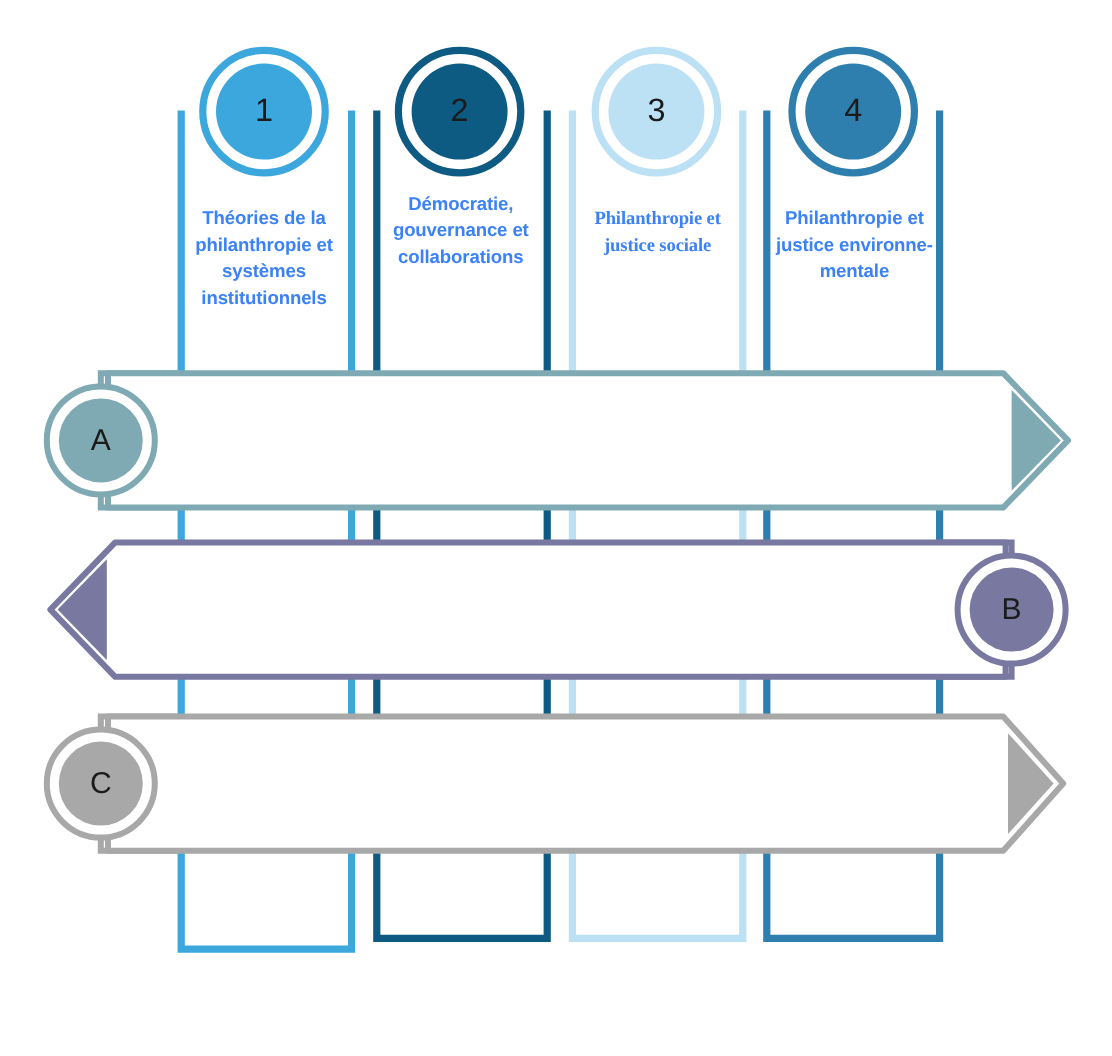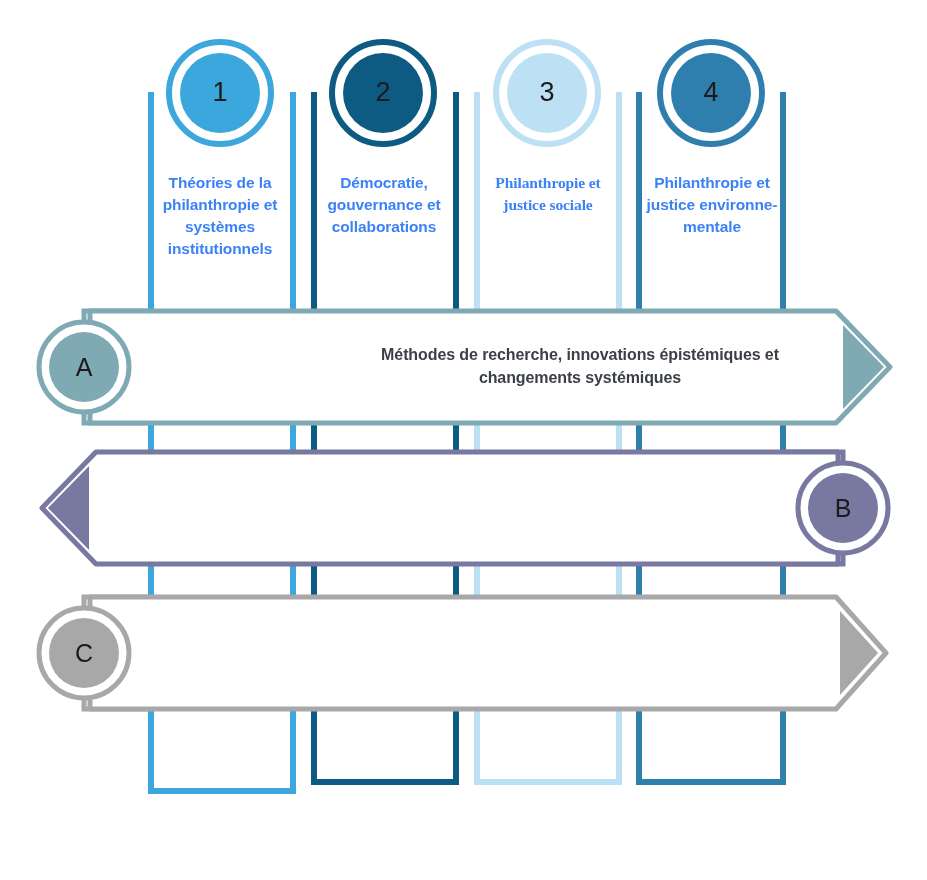--- a/index.html
+++ b/index.html
@@ -135,19 +135,18 @@
   <div class="num-label" style="left:180px; top:79px; width:80px;">1</div>
   <div class="num-label" style="left:343px; top:79px; width:80px;">2</div>
   <div class="num-label" style="left:507px; top:79px; width:80px;">3</div>
   <div class="num-label" style="left:671px; top:79px; width:80px;">4</div>
 
   <div class="letter-label" style="left:44px; top:355px; width:80px;">A</div>
   <div class="letter-label" style="left:803px; top:496px; width:80px;">B</div>
   <div class="letter-label" style="left:44px; top:641px; width:80px;">C</div>
 
   <div class="col-label" style="left:150px; top:172px; width:140px;">Théories de la philanthropie et systèmes institutionnels</div>
-  <div class="col-label" style="left:313px; top:172px; width:142px;">Démocratie, gouvernance et collaborations</div>
+  <div class="col-label" style="left:313px; top:160px; width:142px;">Démocratie, gouvernance et collaborations</div>
   <div class="col-label" style="left:477px; top:172px; width:142px;font-family:Liberation Serif, serif;">Philanthropie et justice sociale</div>
   <div class="col-label" style="left:641px; top:172px; width:142px;">Philanthropie et justice environne-mentale</div>
 
-  <div class="arrow-label" style="left:330px; top:343px; width:500px;">Méthodes de recherche, innovations épistémiques et changements systémiques</div>
 
 </div>
 
 </body></html>

